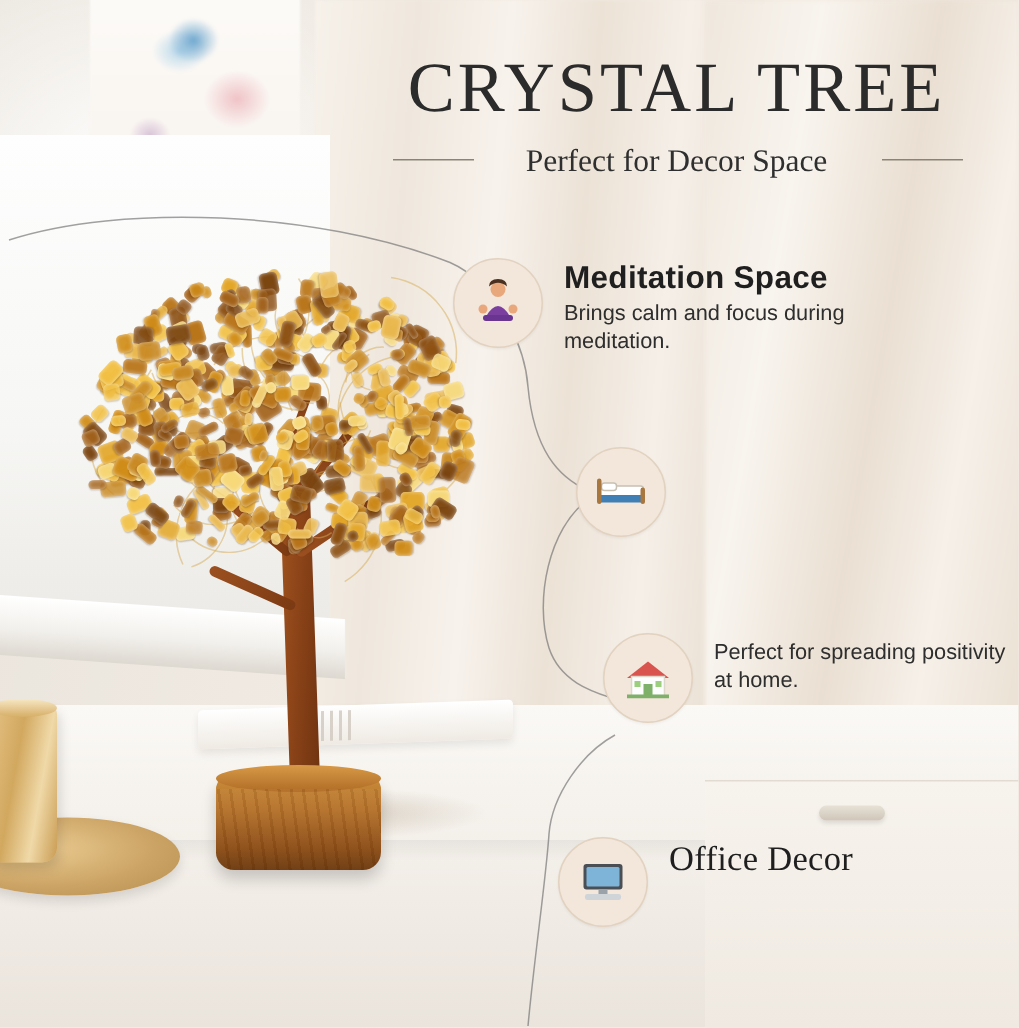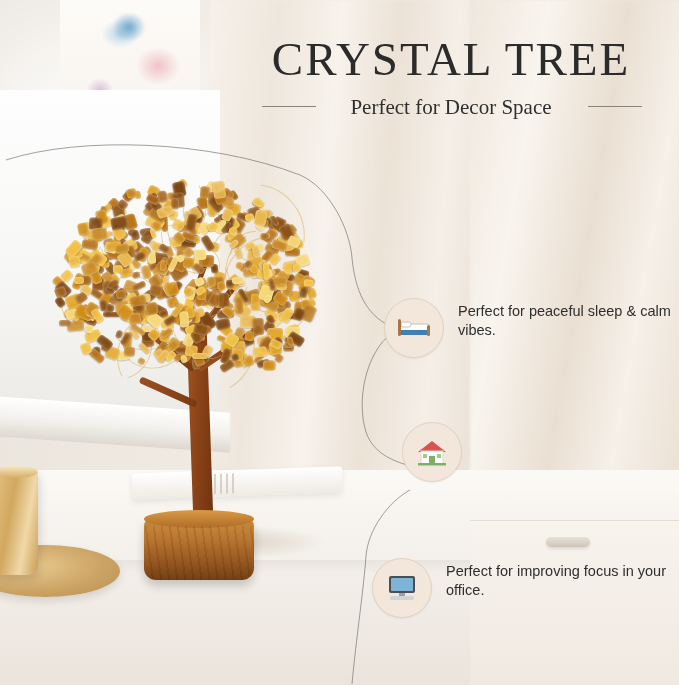--- a/index.html
+++ b/index.html
@@ -864,58 +864,74 @@
              C356,300 372,318 392,327" fill="none" stroke="#6f6f6f" stroke-width="1" opacity="0.65"></path>
     <path d="M392,333 C366,352 356,400 366,432 C374,456 398,462 410,466" fill="none" stroke="#6f6f6f" stroke-width="1" opacity="0.65"></path>
     <path d="M410,490 C388,502 368,530 366,556 C364,586 356,640 352,684" fill="none" stroke="#6f6f6f" stroke-width="1" opacity="0.65"></path>
   </svg>
 
   <div class="title">CRYSTAL TREE</div>
   <div class="rule-left"></div>
   <div class="rule-right"></div>
   <div class="subtitle">Perfect for Decor Space</div>
 
+  <div class="feature" style="left:302px; top:172px;">
+    <div class="bubble">
+      <svg width="34" height="34" viewBox="0 0 34 34" aria-hidden="true">
+        <circle cx="17" cy="8" r="5" fill="#e8a87c"></circle>
+        <path d="M11 6 q6 -5 12 0 q0 -5 -6 -5 q-6 0 -6 5z" fill="#4a3020"></path>
+        <path d="M9 26 q8 -14 16 0 z" fill="#7b3fa0"></path>
+        <rect x="7" y="25" width="20" height="4" rx="2" fill="#6a3590"></rect>
+        <circle cx="7" cy="21" r="3" fill="#e8a87c"></circle>
+        <circle cx="27" cy="21" r="3" fill="#e8a87c"></circle>
+      </svg>
+    </div>
+    <div class="feature-text">
+      <div class="feature-title">Meditation Space</div>
+      <div class="feature-desc">Brings calm and focus during meditation.</div>
+    </div>
+  </div>
 
   <div class="feature" style="left:384px; top:298px;">
     <div class="bubble">
       <svg width="36" height="30" viewBox="0 0 36 30" aria-hidden="true">
         <rect x="3" y="11" width="30" height="8" rx="2" fill="#ffffff" stroke="#c9c0b4" stroke-width="1"></rect>
         <rect x="3" y="17" width="30" height="5" rx="1.5" fill="#3f7fb5"></rect>
         <rect x="5" y="9" width="10" height="5" rx="2" fill="#ffffff" stroke="#c9c0b4" stroke-width="1"></rect>
         <rect x="2" y="6" width="3" height="17" rx="1.5" fill="#a8763f"></rect>
         <rect x="31" y="12" width="3" height="11" rx="1.5" fill="#a8763f"></rect>
       </svg>
     </div>
     <div class="feature-text">
-      <div class="feature-desc">Perfect for peaceful sleep &amp; calm vibes.</div>
     </div>
   </div>
 
   <div class="feature" style="left:402px; top:422px;">
     <div class="bubble">
       <svg width="36" height="32" viewBox="0 0 36 32" aria-hidden="true">
         <path d="M4 16 L18 5 L32 16 Z" fill="#d9534f"></path>
         <rect x="7" y="15" width="22" height="13" fill="#fdfdfd" stroke="#ddd6cb" stroke-width="1"></rect>
         <rect x="15" y="20" width="6" height="8" fill="#7fb069"></rect>
         <rect x="9" y="18" width="4" height="4" fill="#9ccf7d"></rect>
         <rect x="23" y="18" width="4" height="4" fill="#9ccf7d"></rect>
         <rect x="4" y="27" width="28" height="2.5" fill="#7fb069"></rect>
       </svg>
     </div>
     <div class="feature-text">
+      <div class="feature-desc">Perfect for spreading positivity at home.</div>
     </div>
   </div>
 
   <div class="feature" style="left:372px; top:558px;">
     <div class="bubble">
       <svg width="36" height="30" viewBox="0 0 36 30" aria-hidden="true">
         <rect x="5" y="3" width="26" height="17" rx="2" fill="#4a4f55"></rect>
         <rect x="7" y="5" width="22" height="13" rx="1" fill="#7fb4d9"></rect>
         <rect x="15" y="20" width="6" height="3" fill="#9aa1a8"></rect>
         <rect x="6" y="23" width="24" height="4" rx="1.5" fill="#cfd4d9"></rect>
       </svg>
     </div>
     <div class="feature-text">
-      <div class="feature-desc">Perfect for improving focus in your office.</div>
+      <div class="feature-title serif">Office Decor</div>
     </div>
   </div>
 
 </div>
 
 </body></html>

